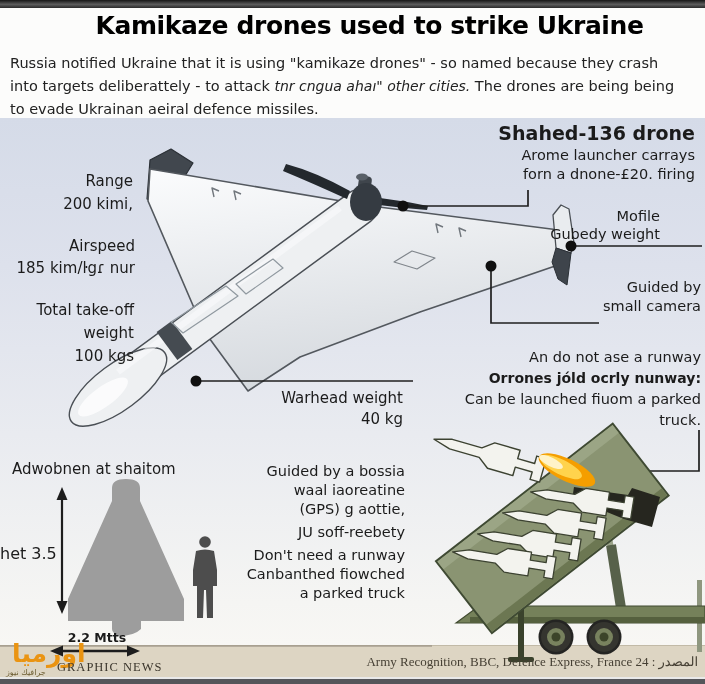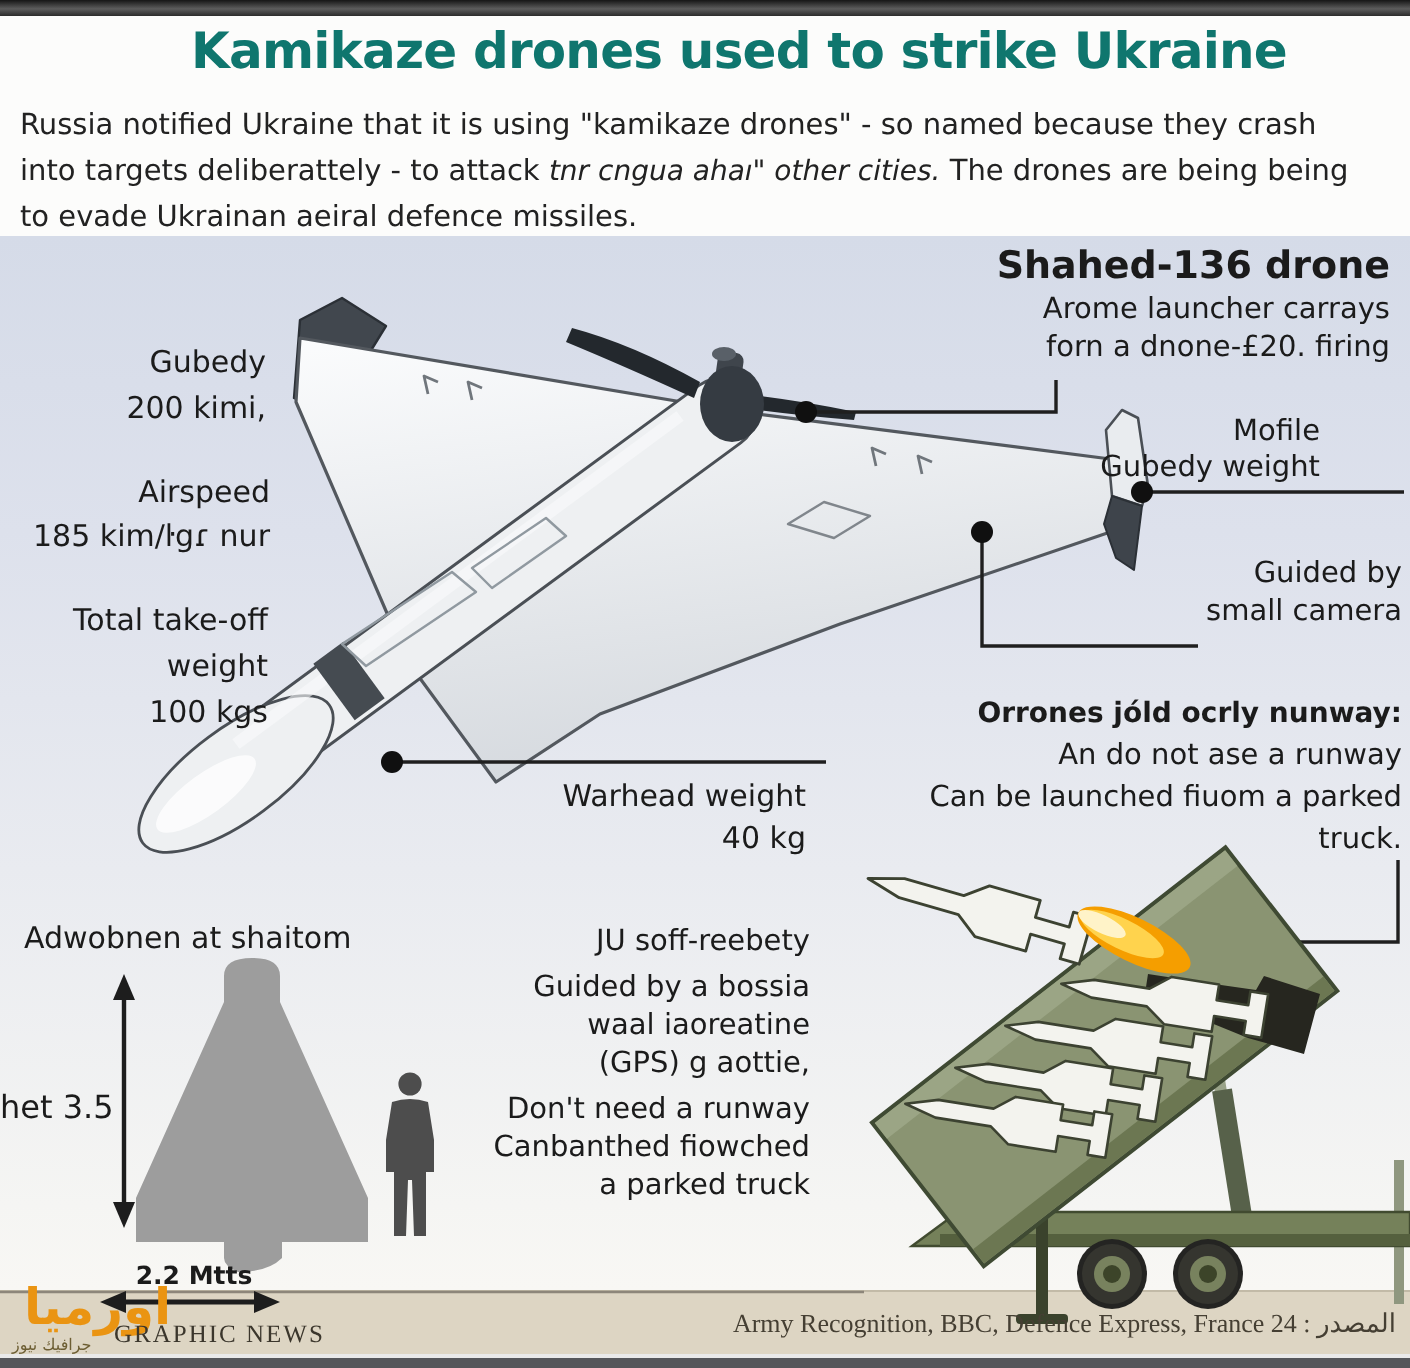--- a/index.html
+++ b/index.html
@@ -9,21 +9,21 @@
   }
   .abs{position:absolute;}
   #topbar{left:0;top:0;width:705px;height:8px;background:linear-gradient(180deg,#161616,#5d5d5d 55%,#2b2b2b);}
   #header-bg{left:0;top:8px;width:705px;height:110px;background:#fcfcfb;}
   #main-bg{left:0;top:118px;width:705px;height:527px;
     background:linear-gradient(180deg,#d5dbe8 0%,#dde1ec 28%,#e9ebf0 60%,#f5f5f3 92%,#f8f7f4 100%);}
   #footer-bg{left:0;top:645px;width:705px;height:32px;background:#ddd5c3;border-top:1px solid #c2baa7;}
   #bottombar{left:0;top:677px;width:705px;height:7px;background:linear-gradient(180deg,#e9e9e9 0 2px,#55565a 2px);}
 
   #title{left:0;top:11px;width:705px;text-align:center;padding-left:34px;box-sizing:border-box;
-    font-size:25px;font-weight:bold;letter-spacing:-0.4px;color:#0f766e;}
+    font-size:25px;font-weight:bold;letter-spacing:-0.4px;color:#000000;}
   #intro{left:10px;top:52px;width:692px;font-size:14.5px;line-height:23px;color:#222;}
   #intro i{font-size:14px;}
 
   .lbl{font-size:15px;line-height:23px;text-align:right;color:#1b1b1b;}
   #range-label{left:30px;top:170px;width:103px;}
   #airspeed-label{left:-8px;top:235px;width:143px;line-height:22px;}
   #takeoff-label{left:10px;top:299px;width:124px;}
   #warhead-label{left:263px;top:388px;width:140px;line-height:21px;}
 
   .rlbl{font-size:14.5px;line-height:19px;text-align:right;color:#1b1b1b;}
@@ -180,21 +180,21 @@
 
   <div class="abs" id="title">Kamikaze drones used to strike Ukraine</div>
 
   <div class="abs" id="intro">
     <span>Russia notified Ukraine that it is using "kamikaze drones" - so named because they crash</span><br>
     <span>into targets deliberattely - to attack </span><i>tnr cngua ahaı" other cities.</i><span> The drones are being being</span><br>
     <span>to evade Ukrainan aeiral defence missiles.</span>
   </div>
 
   <div class="abs lbl" id="range-label">
-    <div>Gubedy</div>
+    <div>Range</div>
     <div>200 kimi,</div>
   </div>
 
   <div class="abs lbl" id="airspeed-label">
     <div>Airspeed</div>
     <div>185 kim/ŀgɾ nur</div>
   </div>
 
   <div class="abs lbl" id="takeoff-label">
     <div>Total take-off</div>
@@ -217,37 +217,37 @@
     <div>Mofile</div>
     <div>Gubedy weight</div>
   </div>
 
   <div class="abs rlbl" id="gps-label">
     <div>Guided by</div>
     <div>small camera</div>
   </div>
 
   <div class="abs rlbl" id="runway-block">
+    <div>An do not ase a runway</div>
     <div id="runway-title">Orrones jóld ocrly nunway:</div>
-    <div>An do not ase a runway</div>
     <div>Can be launched fiuom a parked</div>
     <div>truck.</div>
   </div>
 
   <div class="abs" id="scale-title">Adwobnen at shaitom</div>
   <div class="abs" id="height-label">het 3.5</div>
   <div class="abs" id="width-label">2.2 Mtts</div>
 
   <div class="abs" id="mid-notes">
-    <p>JU soff-reebety</p>
     <p>
       <span>Guided by a bossia</span><br>
       <span>waal iaoreatine</span><br>
       <span>(GPS) g aottie,</span>
     </p>
+    <p>JU soff-reebety</p>
     <p>
       <span>Don't need a runway</span><br>
       <span>Canbanthed fiowched</span><br>
       <span>a parked truck</span>
     </p>
   </div>
 
   <div class="abs" id="logo-arabic">اورميا</div>
   <div class="abs" id="logo-sub">جرافيك نيوز</div>
   <div class="abs" id="brand">GRAPHIC NEWS</div>

